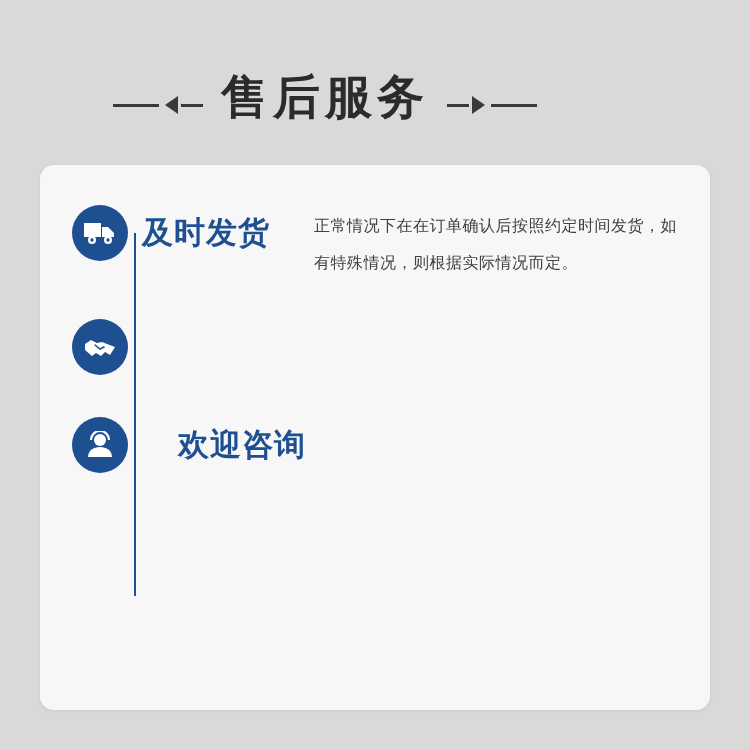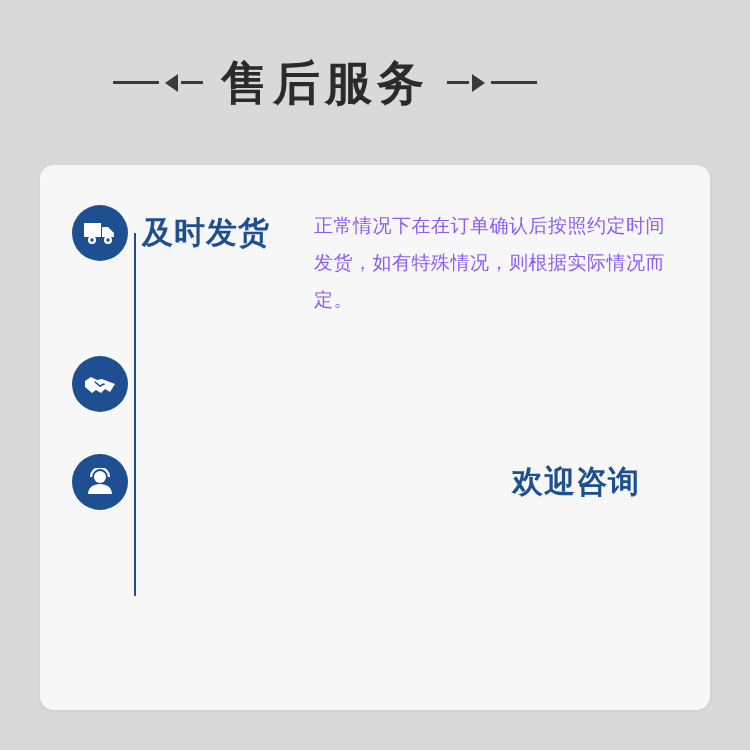--- a/index.html
+++ b/index.html
@@ -22,21 +22,21 @@
   }
 
   
   .header {
     position: absolute;
     top: 45px;
     left: 0;
     width: 650px;
     height: 75px;
     display: flex;
-    align-items: center;
+    align-items: flex-end;
     justify-content: center;
   }
   .header-title {
     font-size: 47px;
     font-weight: bold;
     color: #2b2b2b;
     letter-spacing: 5px;
     line-height: 1;
     padding: 0 18px;
     white-space: nowrap;
@@ -97,23 +97,22 @@
     width: 2px;
     background: #1d4f91;
   }
 
   .item {
     position: relative;
     display: flex;
     align-items: flex-start;
     margin-bottom: 36px;
     min-height: 62px;
-    justify-content: space-between;
-  }
-  .item:last-child { margin-bottom: 0; }
+  }
+  .item:last-child { margin-bottom: 0; gap: 36px; }
 
   .badge {
     position: relative;
     z-index: 2;
     flex: 0 0 auto;
     width: 56px;
     height: 56px;
     border-radius: 50%;
     background: #1d4f91;
     display: flex;
@@ -130,22 +129,22 @@
     font-size: 31px;
     font-weight: bold;
     color: #1d4f91;
     letter-spacing: 1px;
     line-height: 60px;
     white-space: nowrap;
   }
 
   .desc {
     flex: 1 1 auto;
-    font-size: 19px;
-    color: #8b5cf6;
+    font-size: 16px;
+    color: #404040;
     line-height: 37px;
     letter-spacing: 0.5px;
     padding-top: 4px;
     padding-right: 6px;
   }
 </style>
 </head>
 <body>
 
 <div class="page">

